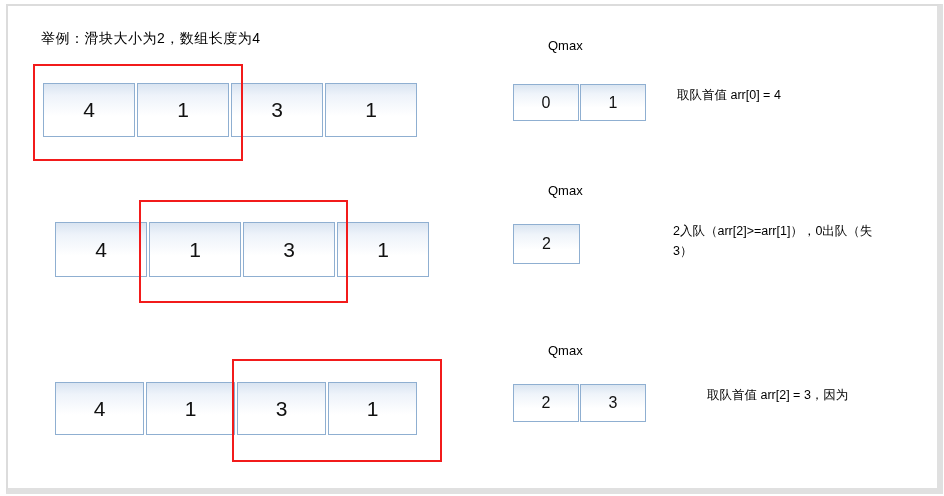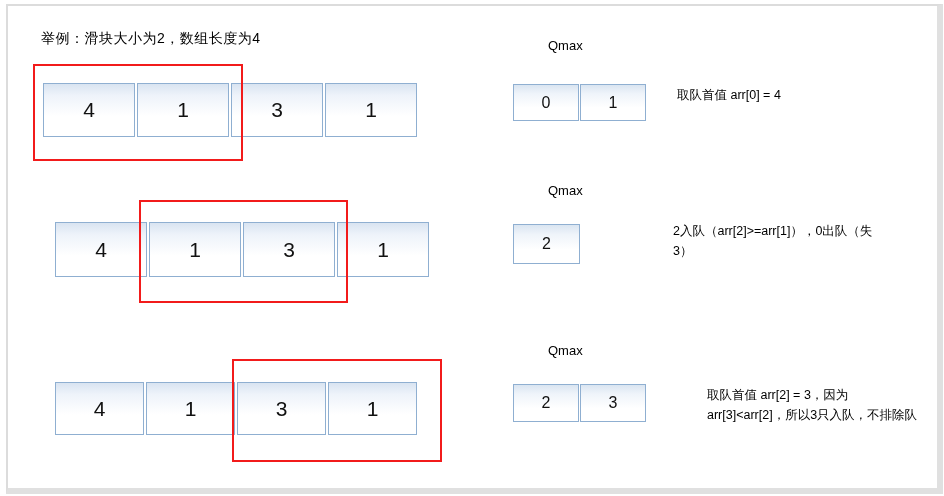--- a/index.html
+++ b/index.html
@@ -76,15 +76,14 @@
     <div class="cell">3</div>
     <div class="cell">1</div>
   </div>
   <div class="qmax-label" style="top:343px;">Qmax</div>
   <div class="qmax q3" style="top:384px;">
     <div class="qcell">2</div>
     <div class="qcell">3</div>
   </div>
   <div class="note" style="left:684px;top:386px;margin-left:23px;">
     <div>取队首值 arr[2] = 3，因为</div>
-    <div>arr[3]&lt;arr[2]，所以3只入队，不排除队</div>
   </div>
 </div>
 
 </body></html>

